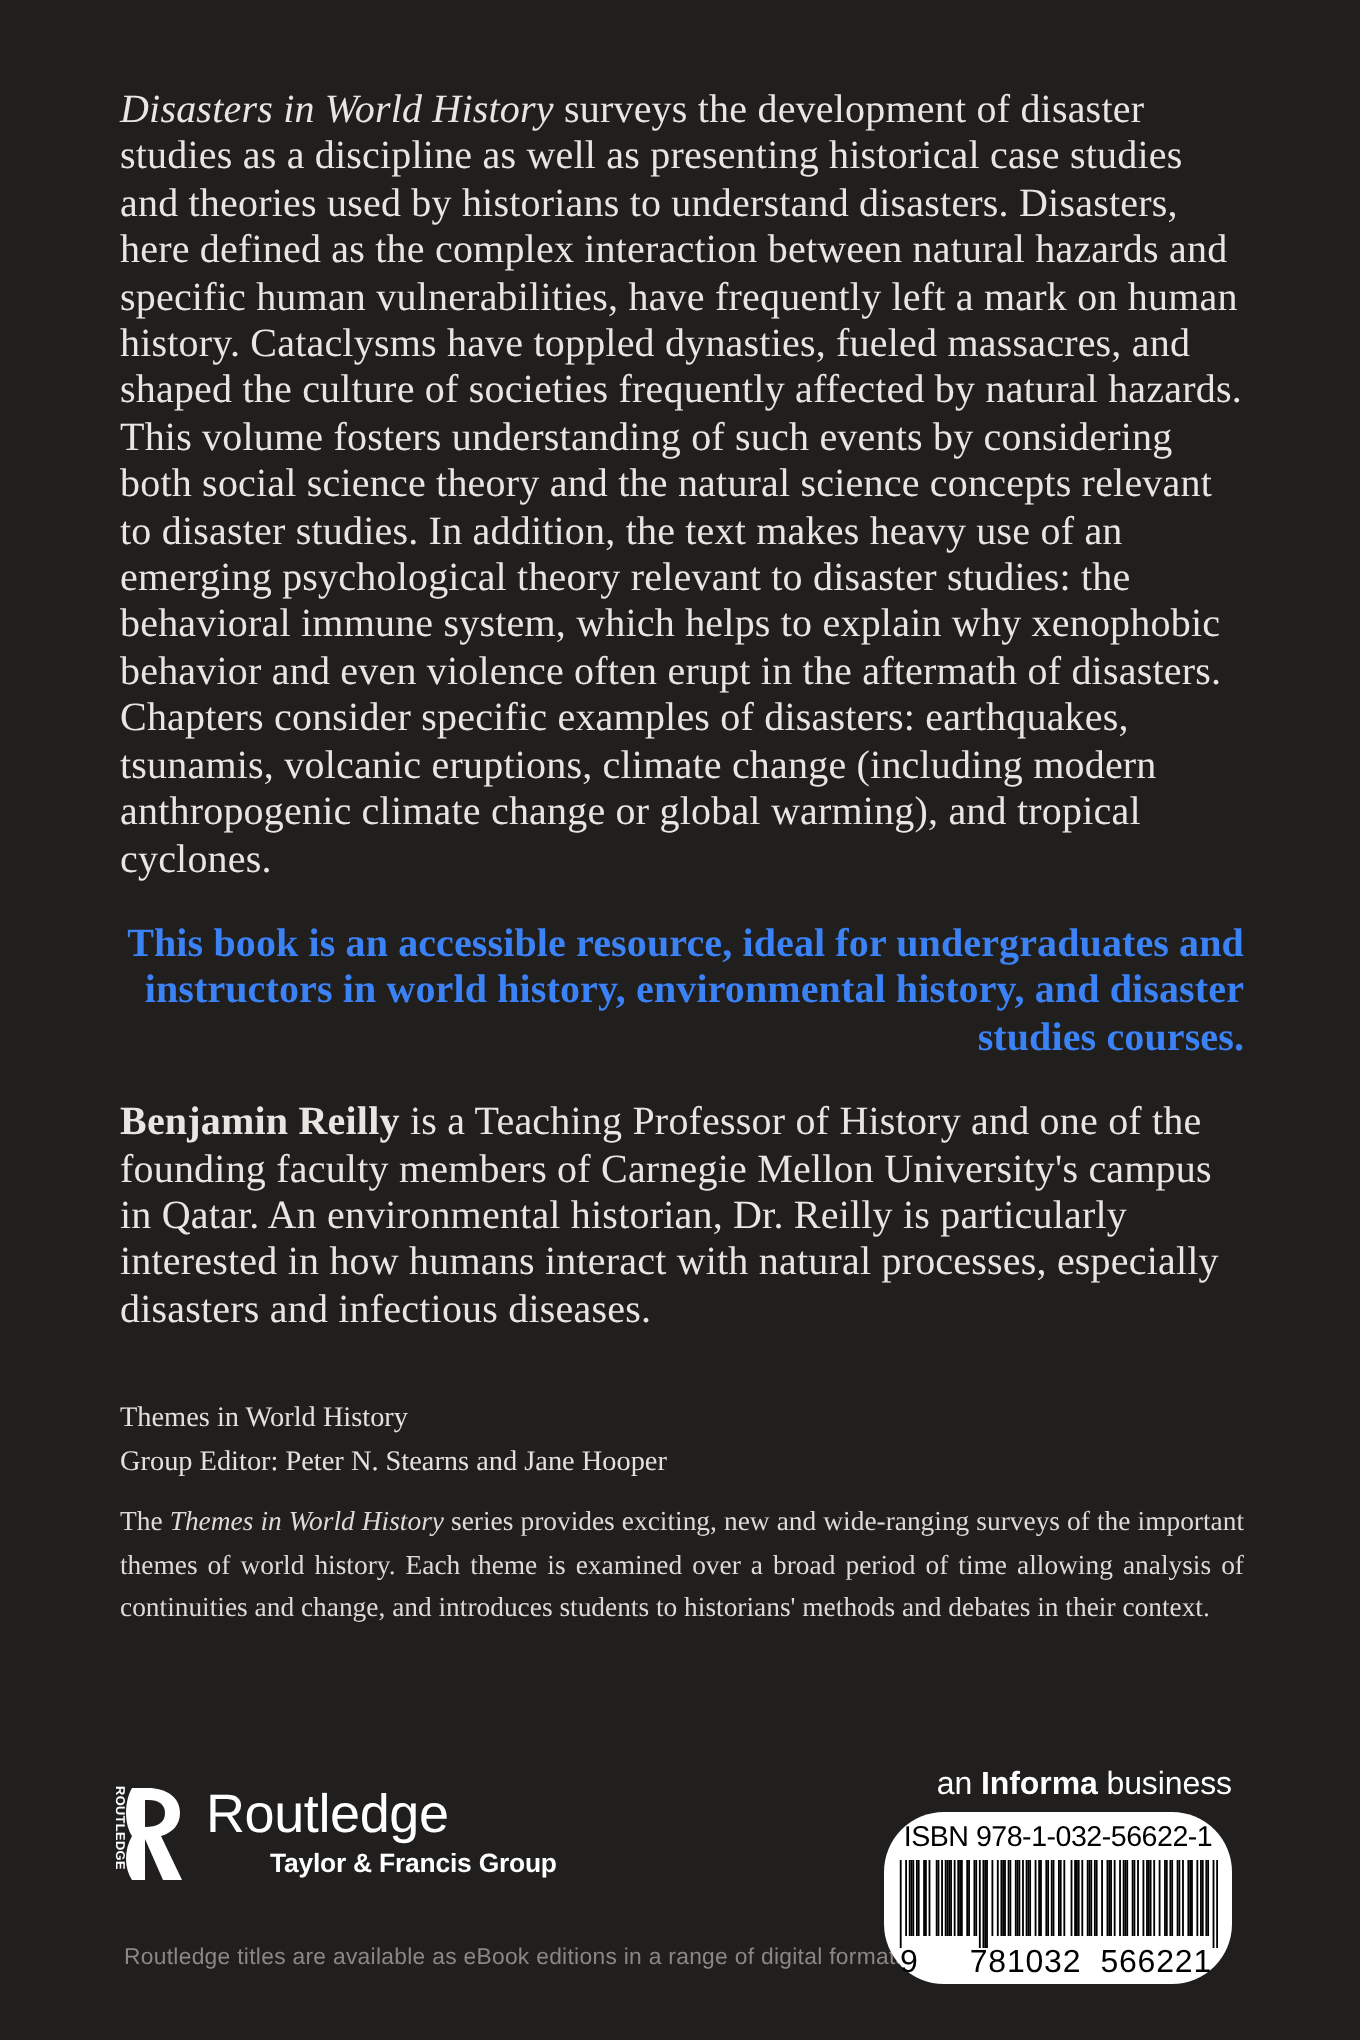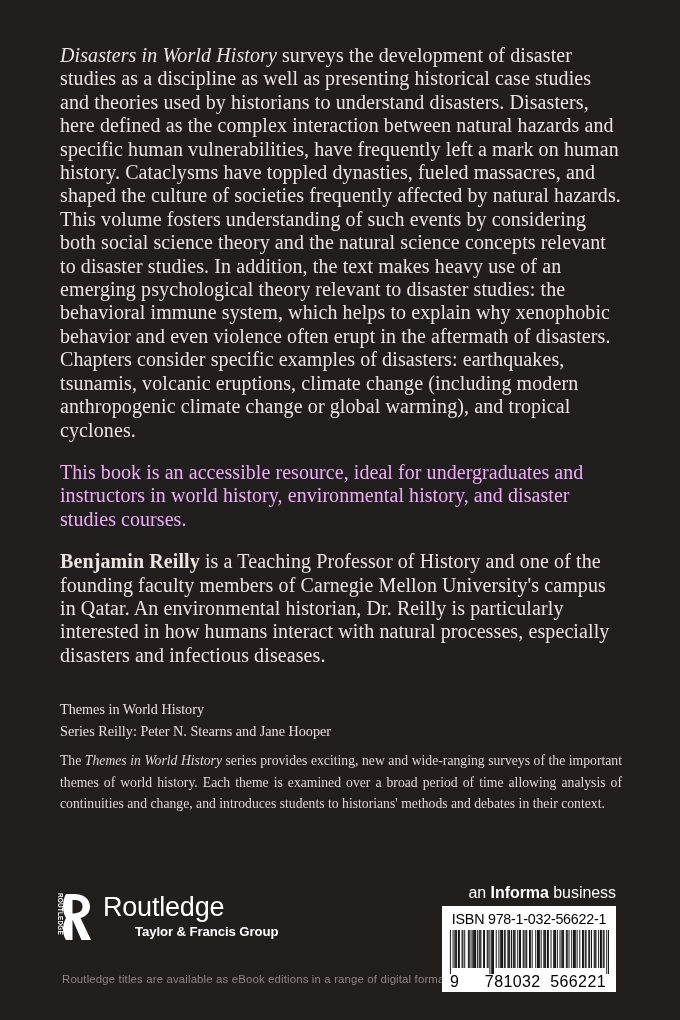--- a/index.html
+++ b/index.html
@@ -46,23 +46,24 @@
 
   .para em, .para .ital {
     font-style: italic;
   }
   .para .bold {
     font-weight: bold;
     text-align: right;
   }
 
   .para-bold {
-    font-weight: normal;
-    color: #f0abfc;
+    font-weight: bold;
+    color: #3b82f6;
     letter-spacing: 0.003em;
+    text-align: right;
   }
 
   .series-block {
     margin-top: 31px;
   }
   .series-line {
     color: #e4e1dd;
     font-size: 14.2px;
     line-height: 22px;
     margin: 0;
@@ -168,20 +169,21 @@
   }
   .informa b { font-weight: 700; }
 
   .barcode-box {
     background: #ffffff;
     width: 174px;
     height: 86px;
     box-sizing: border-box;
     padding: 5px 6px 4px 6px;
     position: relative;
+    border-radius: 30px;
   }
 
   .isbn-text {
     font-family: "Liberation Sans", "DejaVu Sans", sans-serif;
     color: #000000;
     font-size: 14.3px;
     text-align: center;
     letter-spacing: -0.25px;
     line-height: 16px;
     white-space: nowrap;
@@ -222,21 +224,21 @@
   <div class="copy">
 
     <p class="para"><em class="ital">Disasters in World History</em><span> surveys the development of disaster studies as a discipline as well as presenting historical case studies and theories used by historians to understand disasters. Disasters, here defined as the complex interaction between natural hazards and specific human vulnerabilities, have frequently left a mark on human history. Cataclysms have toppled dynasties, fueled massacres, and shaped the culture of societies frequently affected by natural hazards. This volume fosters understanding of such events by considering both social science theory and the natural science concepts relevant to disaster studies. In addition, the text makes heavy use of an emerging psychological theory relevant to disaster studies: the behavioral immune system, which helps to explain why xenophobic behavior and even violence often erupt in the aftermath of disasters. Chapters consider specific examples of disasters: earthquakes, tsunamis, volcanic eruptions, climate change (including modern anthropogenic climate change or global warming), and tropical cyclones.</span></p>
 
     <p class="para para-bold">This book is an accessible resource, ideal for undergraduates and instructors in world history, environmental history, and disaster studies courses.</p>
 
     <p class="para"><span class="bold">Benjamin Reilly</span><span> is a Teaching Professor of History and one of the founding faculty members of Carnegie Mellon University's campus in Qatar. An environmental historian, Dr. Reilly is particularly interested in how humans interact with natural processes, especially disasters and infectious diseases.</span></p>
 
     <div class="series-block">
       <p class="series-line">Themes in World History</p>
-      <p class="series-line">Series Reilly: Peter N. Stearns and Jane Hooper</p>
+      <p class="series-line">Group Editor: Peter N. Stearns and Jane Hooper</p>
     </div>
 
     <p class="series-desc"><span>The </span><em class="ital">Themes in World History</em><span> series provides exciting, new and wide-ranging surveys of the important themes of world history. Each theme is examined over a broad period of time allowing analysis of continuities and change, and introduces students to historians' methods and debates in their context.</span></p>
 
   </div>
 
   <div class="footer">
 
     <div class="routledge-block">
       <div class="rl-row">

